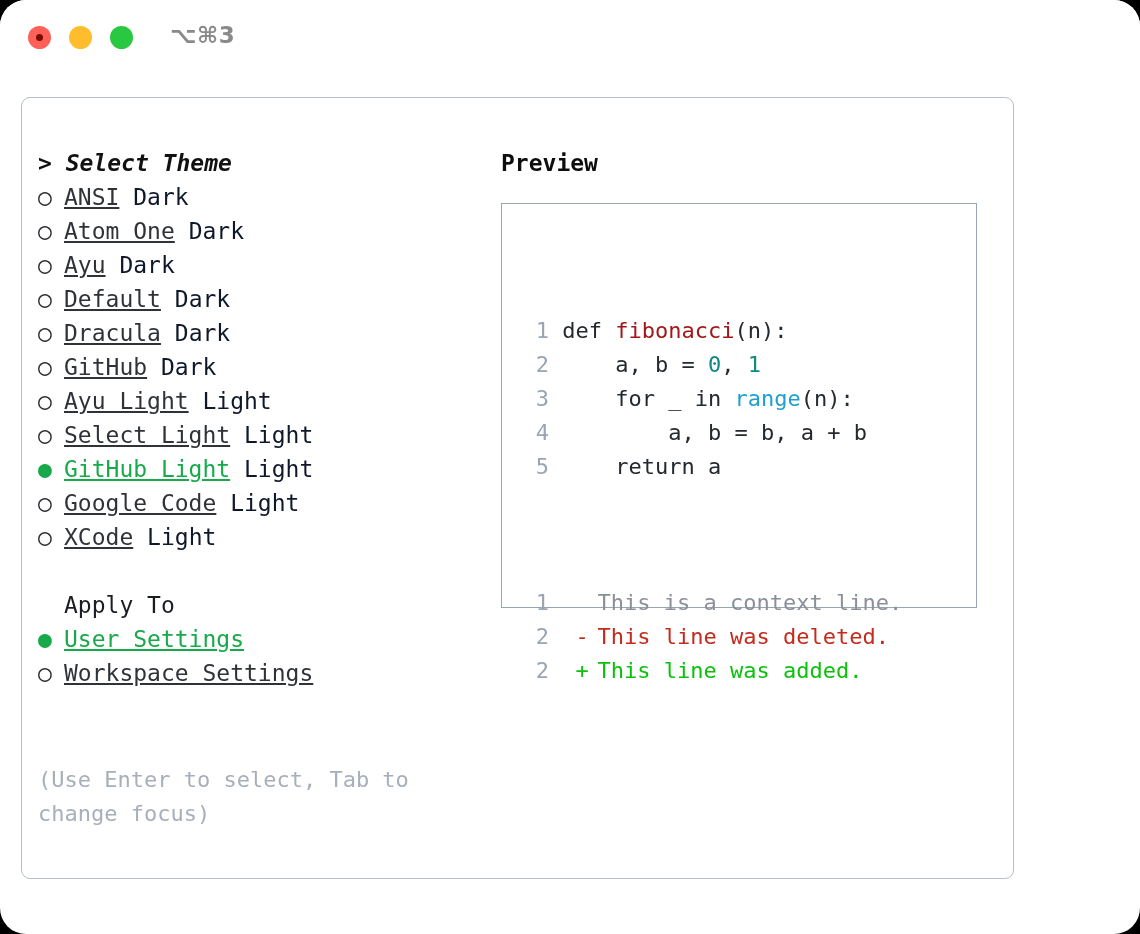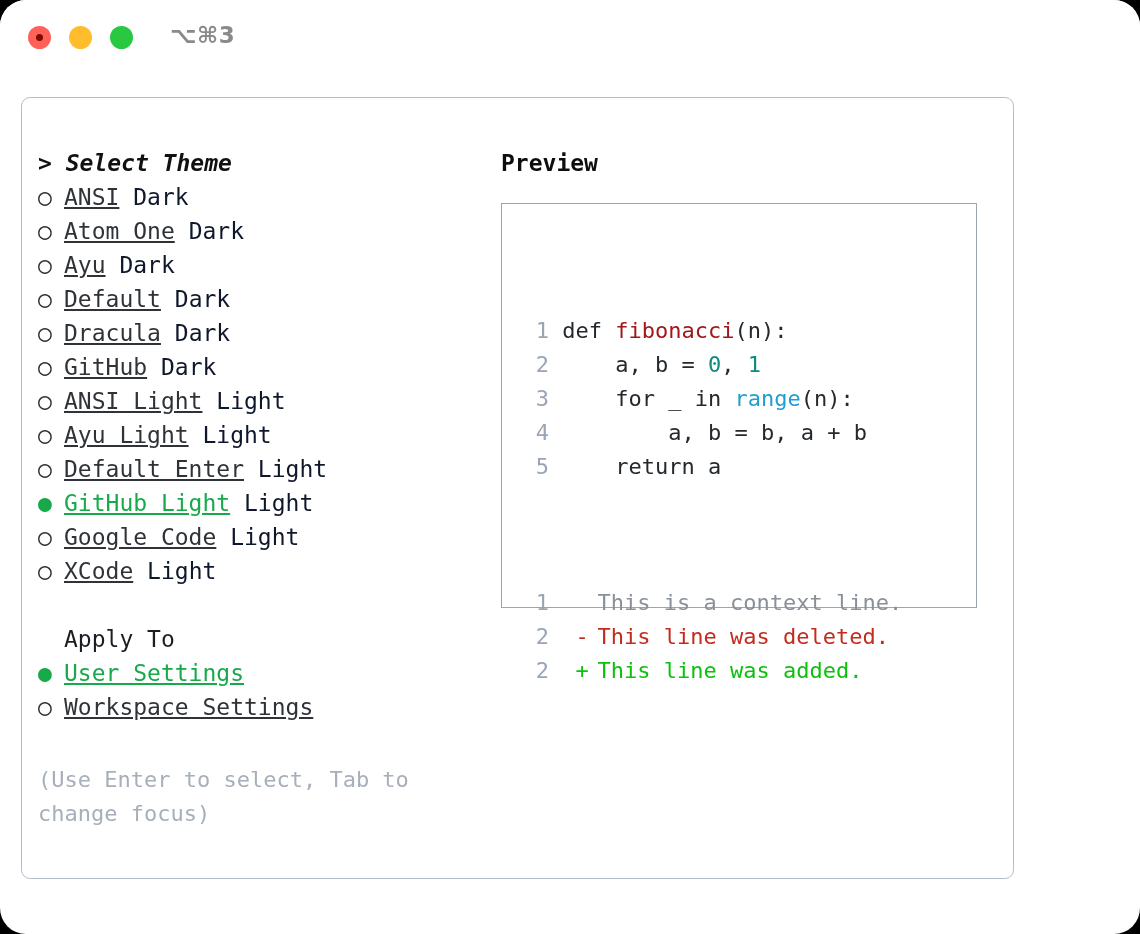--- a/index.html
+++ b/index.html
@@ -213,23 +213,22 @@
 
       <div class="left-col">
         <div class="section-head bold">&gt; Select Theme</div>
         <div id="theme-list">
             <div class="opt-row"><span class="bullet">○</span><span class="opt-label">ANSI</span><span class="variant"> Dark</span></div>
             <div class="opt-row"><span class="bullet">○</span><span class="opt-label">Atom One</span><span class="variant"> Dark</span></div>
             <div class="opt-row"><span class="bullet">○</span><span class="opt-label">Ayu</span><span class="variant"> Dark</span></div>
             <div class="opt-row"><span class="bullet">○</span><span class="opt-label">Default</span><span class="variant"> Dark</span></div>
             <div class="opt-row"><span class="bullet">○</span><span class="opt-label">Dracula</span><span class="variant"> Dark</span></div>
             <div class="opt-row"><span class="bullet">○</span><span class="opt-label">GitHub</span><span class="variant"> Dark</span></div>
-            <div class="opt-row"><span class="bullet">○</span><span class="opt-label">ANSI Light</span><span class="variant"> Light</span></div>
             <div class="opt-row"><span class="bullet">○</span><span class="opt-label">Ayu Light</span><span class="variant"> Light</span></div>
-            <div class="opt-row"><span class="bullet">○</span><span class="opt-label">Default Enter</span><span class="variant"> Light</span></div>
+            <div class="opt-row"><span class="bullet">○</span><span class="opt-label">Select Light</span><span class="variant"> Light</span></div>
             <div class="opt-row"><span class="bullet sel">●</span><span class="opt-label sel">GitHub Light</span><span class="variant"> Light</span></div>
             <div class="opt-row"><span class="bullet">○</span><span class="opt-label">Google Code</span><span class="variant"> Light</span></div>
             <div class="opt-row"><span class="bullet">○</span><span class="opt-label">XCode</span><span class="variant"> Light</span></div>
           </div>
 
         <div class="spacer-row"></div>
 
         <div class="apply-head">Apply To</div>
         <div id="apply-list">
             <div class="opt-row"><span class="bullet sel">●</span><span class="opt-label sel">User Settings</span></div>

